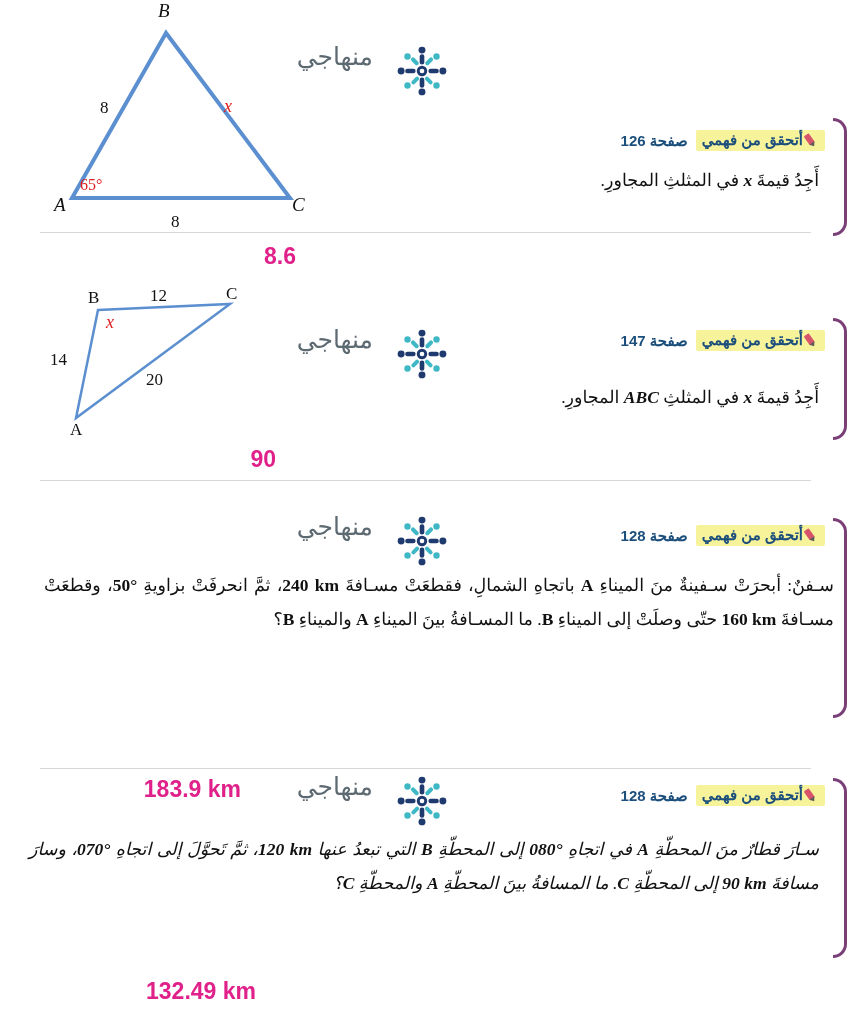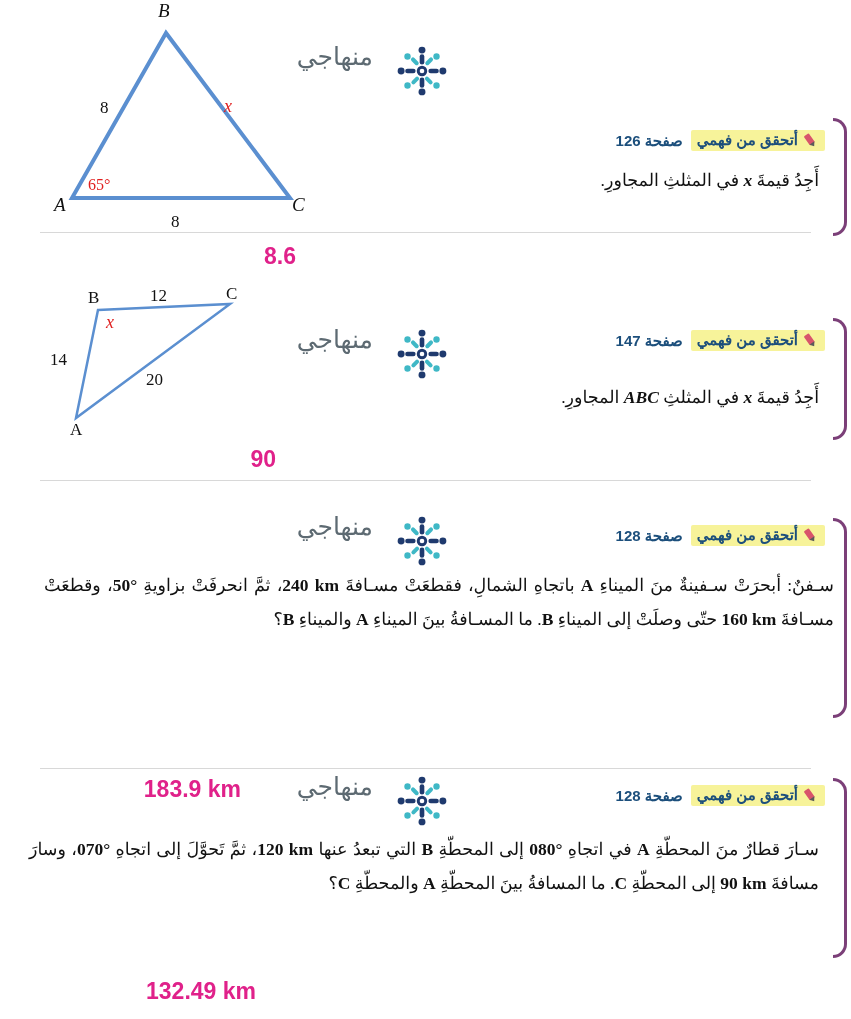--- a/index.html
+++ b/index.html
@@ -40,21 +40,20 @@
     display: flex;
     align-items: center;
     gap: 8px;
     right: 26px;
     direction: rtl;
   }
   .badge {
     background: #f7f39a;
     display: inline-flex;
     align-items: center;
-    gap: 5px;
     padding: 1px 6px 2px 6px;
     border-radius: 2px;
   }
   .badge-text {
     color: #1c4f7c;
     font-weight: bold;
     font-size: 15px;
     font-family: "Liberation Sans", sans-serif;
     letter-spacing: 0;
   }
@@ -219,21 +218,21 @@
     <div class="figure" style="top:8px; left:40px; width:300px; height:220px;">
       <svg width="300" height="220" viewBox="0 0 300 220">
         <polygon points="126,25 32,190 250,190" fill="none" stroke="#5b8fd0" stroke-width="4"></polygon>
       </svg>
       <span class="fig-label" style="left:118px; top:-8px;">B</span>
       <span class="fig-label" style="left:14px; top:186px;">A</span>
       <span class="fig-label" style="left:252px; top:186px;">C</span>
       <span class="fig-num" style="left:60px; top:90px;">8</span>
       <span class="fig-num" style="left:131px; top:204px;">8</span>
       <span class="fig-x" style="left:184px; top:88px;">x</span>
-      <span class="fig-ang" style="left:48px; top:168px;">65°</span>
+      <span class="fig-ang" style="left:40px; top:168px;">65°</span>
     </div>
 
     <div class="sep" style="top:232px;"></div>
   </div>
 
   <div class="section">
     <div class="bracket" style="top:518px; top:318px; height:122px;"></div>
 
     <div class="header-row" style="top:330px;">
       <div class="badge">
@@ -382,20 +381,20 @@
             <rect x="30" y="63" width="16" height="7" rx="3.5" transform="rotate(-45 38 66)"></rect>
           <circle cx="75" cy="75" r="5.5"></circle>
             <rect x="54" y="63" width="16" height="7" rx="3.5" transform="rotate(45 62 66)"></rect>
         </g>
         <circle cx="50" cy="50" r="9" fill="#1f3a6e"></circle>
         <circle cx="50" cy="50" r="4" fill="#ffffff"></circle>
       </svg>
       <span class="logo-text">منهاجي</span>
     </div>
 
-    <div class="q-text" style="top:832px; right:32px; width:790px;">
+    <div class="q-text" style="top:832px; right:32px; width:790px;font-style:italic;">
       سـارَ قطارٌ منَ المحطّةِ <b class="ltr">A</b> في اتجاهِ <b class="ltr">080°</b> إلى المحطّةِ <b class="ltr">B</b> التي تبعدُ عنها <b class="ltr">120 km</b>، ثمَّ تَحوَّلَ إلى اتجاهِ <b class="ltr">070°</b>، وسارَ مسافةَ <b class="ltr">90 km</b> إلى المحطّةِ <b class="ltr">C</b>. ما المسافةُ بينَ المحطّةِ <b class="ltr">A</b> والمحطّةِ <b class="ltr">C</b>؟
     </div>
 
     <div class="answer" style="top:978px; right:595px;">132.49 km</div>
   </div>
 
 </div>
 
 </body></html>

